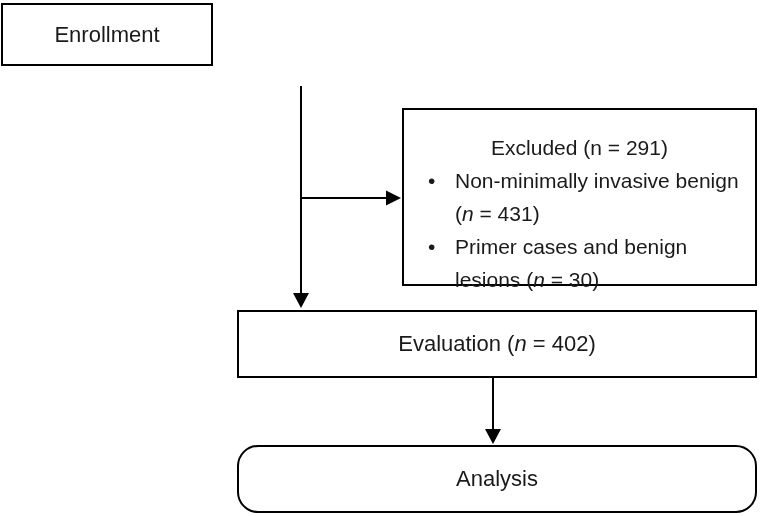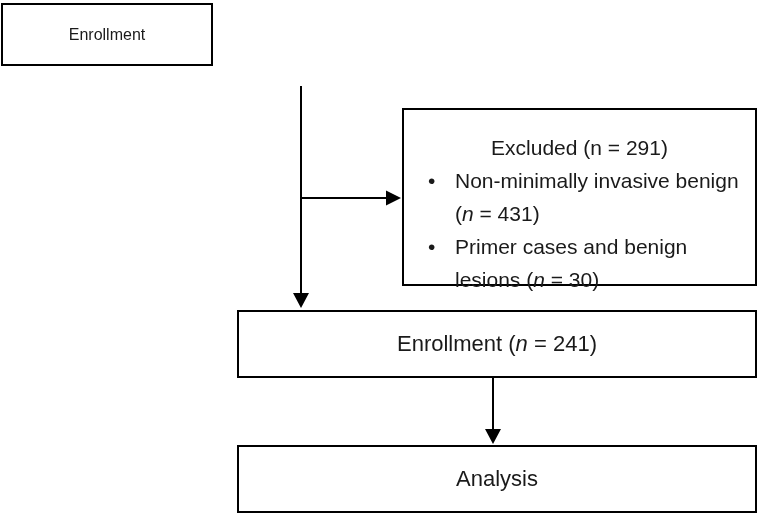--- a/index.html
+++ b/index.html
@@ -15,30 +15,30 @@
   .box {
     position: absolute;
     background: #ffffff;
     border: 2px solid #000000;
     box-sizing: border-box;
     display: flex;
     align-items: center;
     justify-content: center;
     text-align: center;
   }
-  #box-enrollment { left: 1px;   top: 3px;   width: 212px; height: 63px;  font-size: 16px; }
+  #box-enrollment { left: 1px;   top: 3px;   width: 212px; height: 63px;  font-size: 22px; }
   #box-assessed   { left: 233px; top: 2px;   width: 524px; height: 84px;  font-size: 22px; line-height: 33px; flex-direction: column; }
   #box-excluded   {
     left: 402px; top: 108px; width: 355px; height: 178px;
     font-size: 21px; line-height: 33px;
     display: block; text-align: left; padding-top: 21px;
   }
   #box-excluded .excl-title { text-align: center; }
   #box-evaluation { left: 237px; top: 310px; width: 520px; height: 68px; font-size: 22px; }
-  #box-analysis   { left: 237px; top: 445px; width: 520px; height: 68px; font-size: 22px; }
+  #box-analysis   { left: 237px; top: 445px; width: 520px; height: 68px; font-size: 22px; border-radius: 21px; }
   ul.excl-list { margin: 0; padding: 0; list-style: none; }
   ul.excl-list li { position: relative; padding-left: 51px; padding-right: 10px; }
   .bullet { position: absolute; left: 24px; top: 0; }
   .nvar { font-style: italic; }
   svg.arrows { position: absolute; left: 0; top: 0; pointer-events: none; }
 </style>
 </head>
 <body>
 
 <div class="canvas">
@@ -63,20 +63,20 @@
       <li>
         <span class="bullet">•</span><span>Non-minimally invasive benign (</span><span class="nvar">n</span><span> = 431)</span>
       </li>
       <li>
         <span class="bullet">•</span><span>Primer cases and benign lesions (</span><span class="nvar">n</span><span> = 30)</span>
       </li>
     </ul>
   </div>
 
   <div class="box" id="box-evaluation">
-    <div><span>Enrollment (</span><span class="nvar">n</span><span> = 241)</span></div>
+    <div><span>Evaluation (</span><span class="nvar">n</span><span> = 402)</span></div>
   </div>
 
   <div class="box" id="box-analysis">
     <span>Analysis</span>
   </div>
 
 </div>
 
 </body></html>

